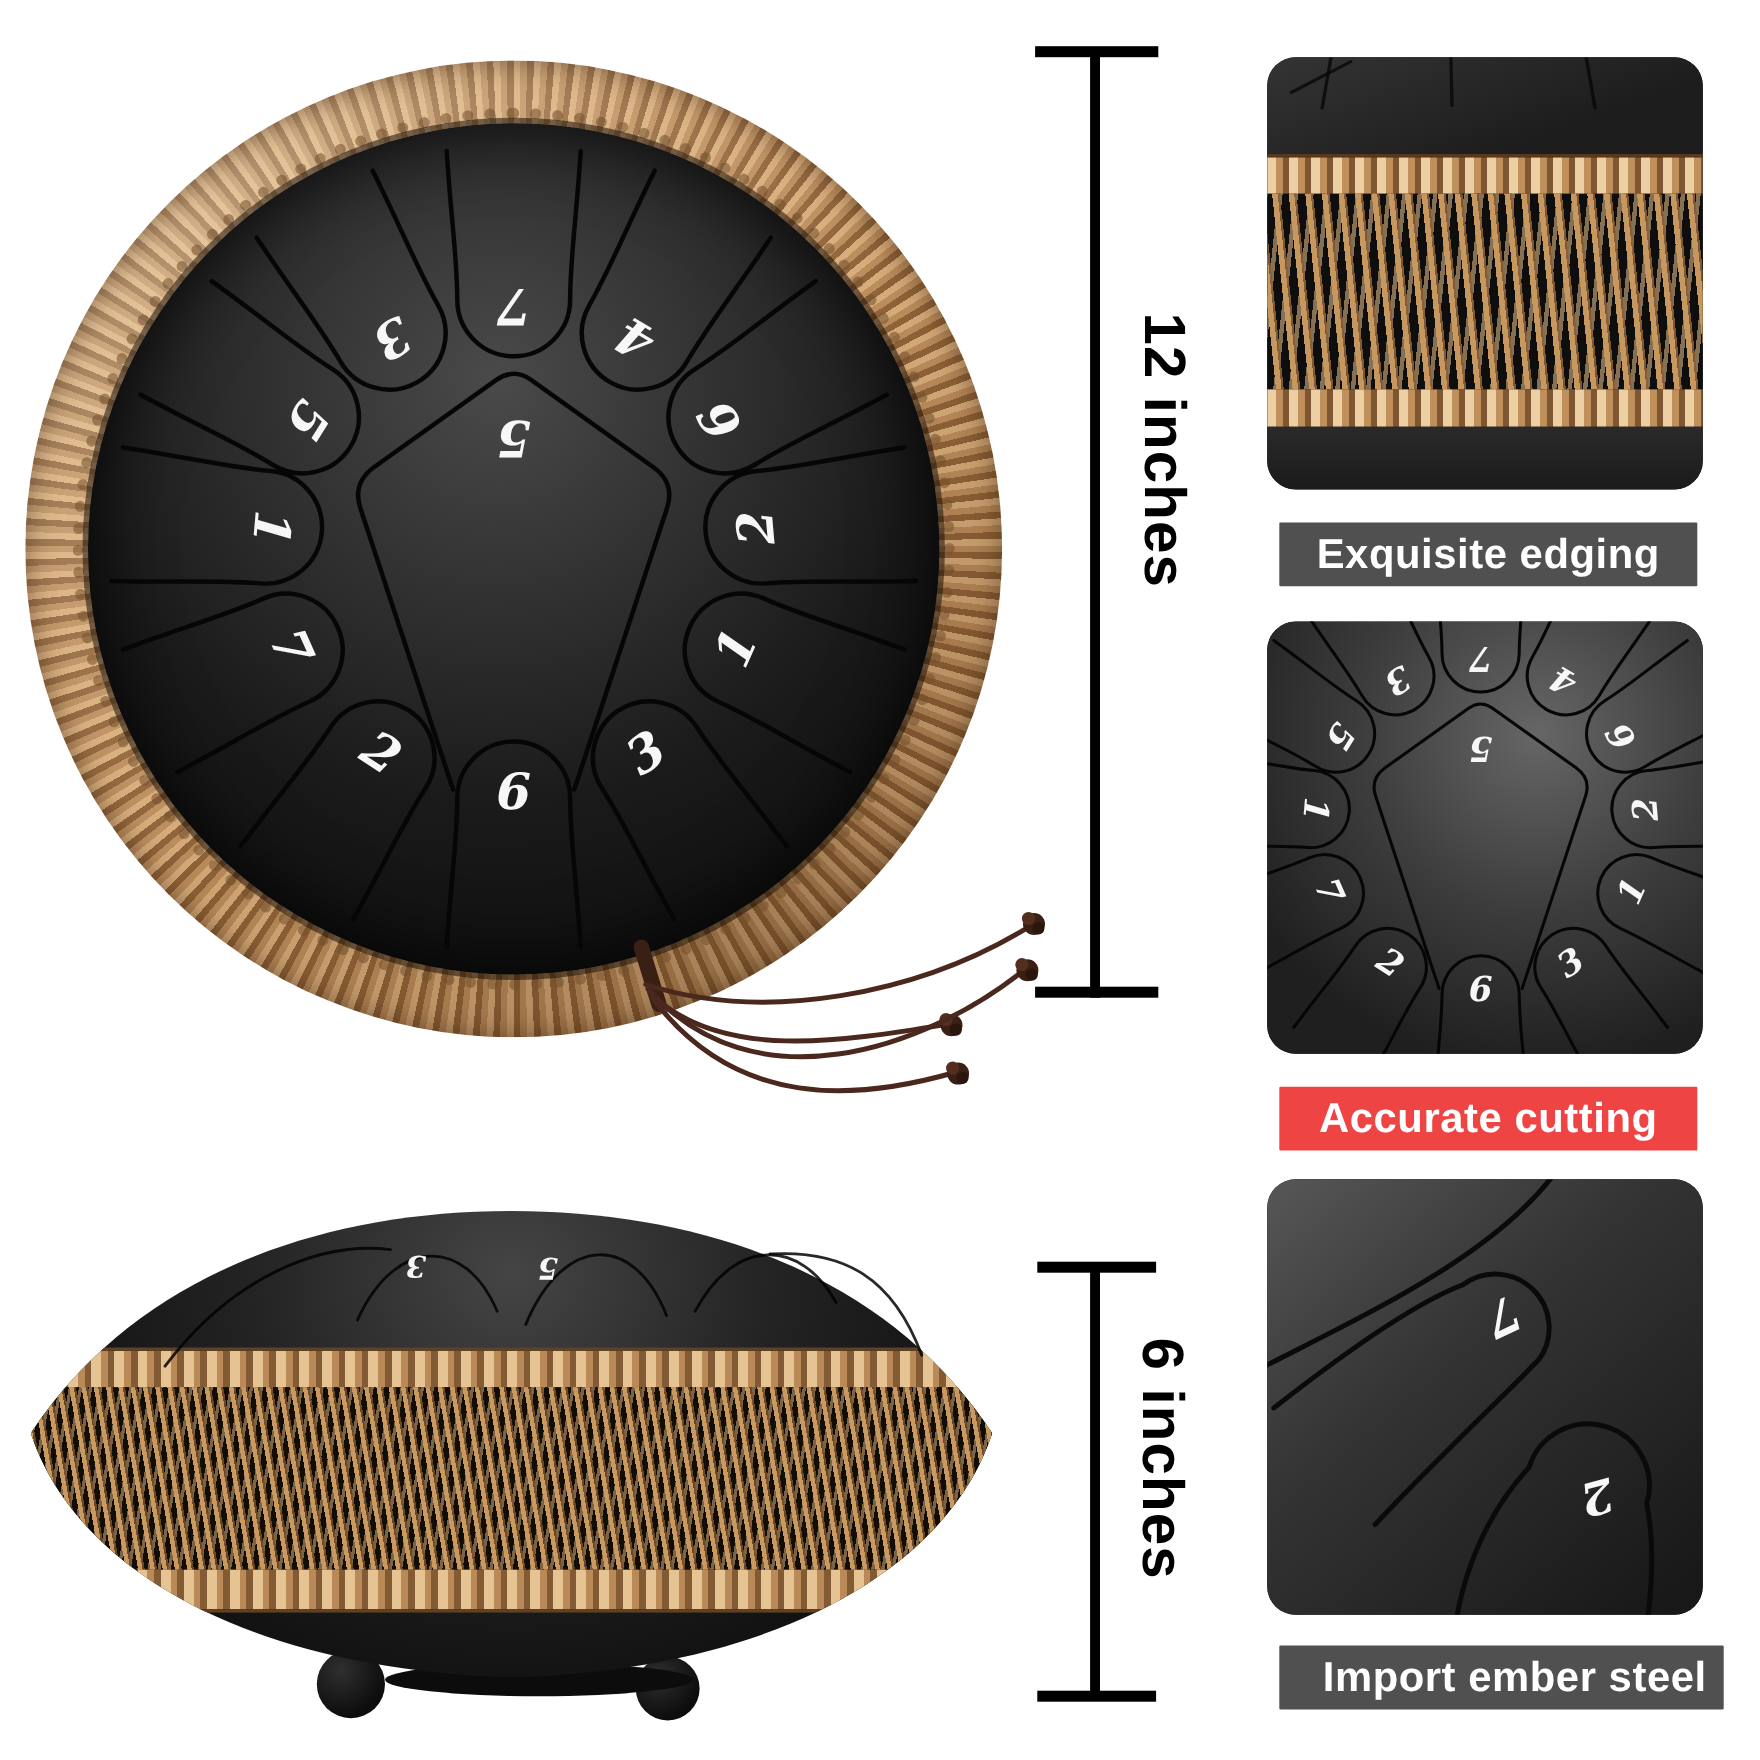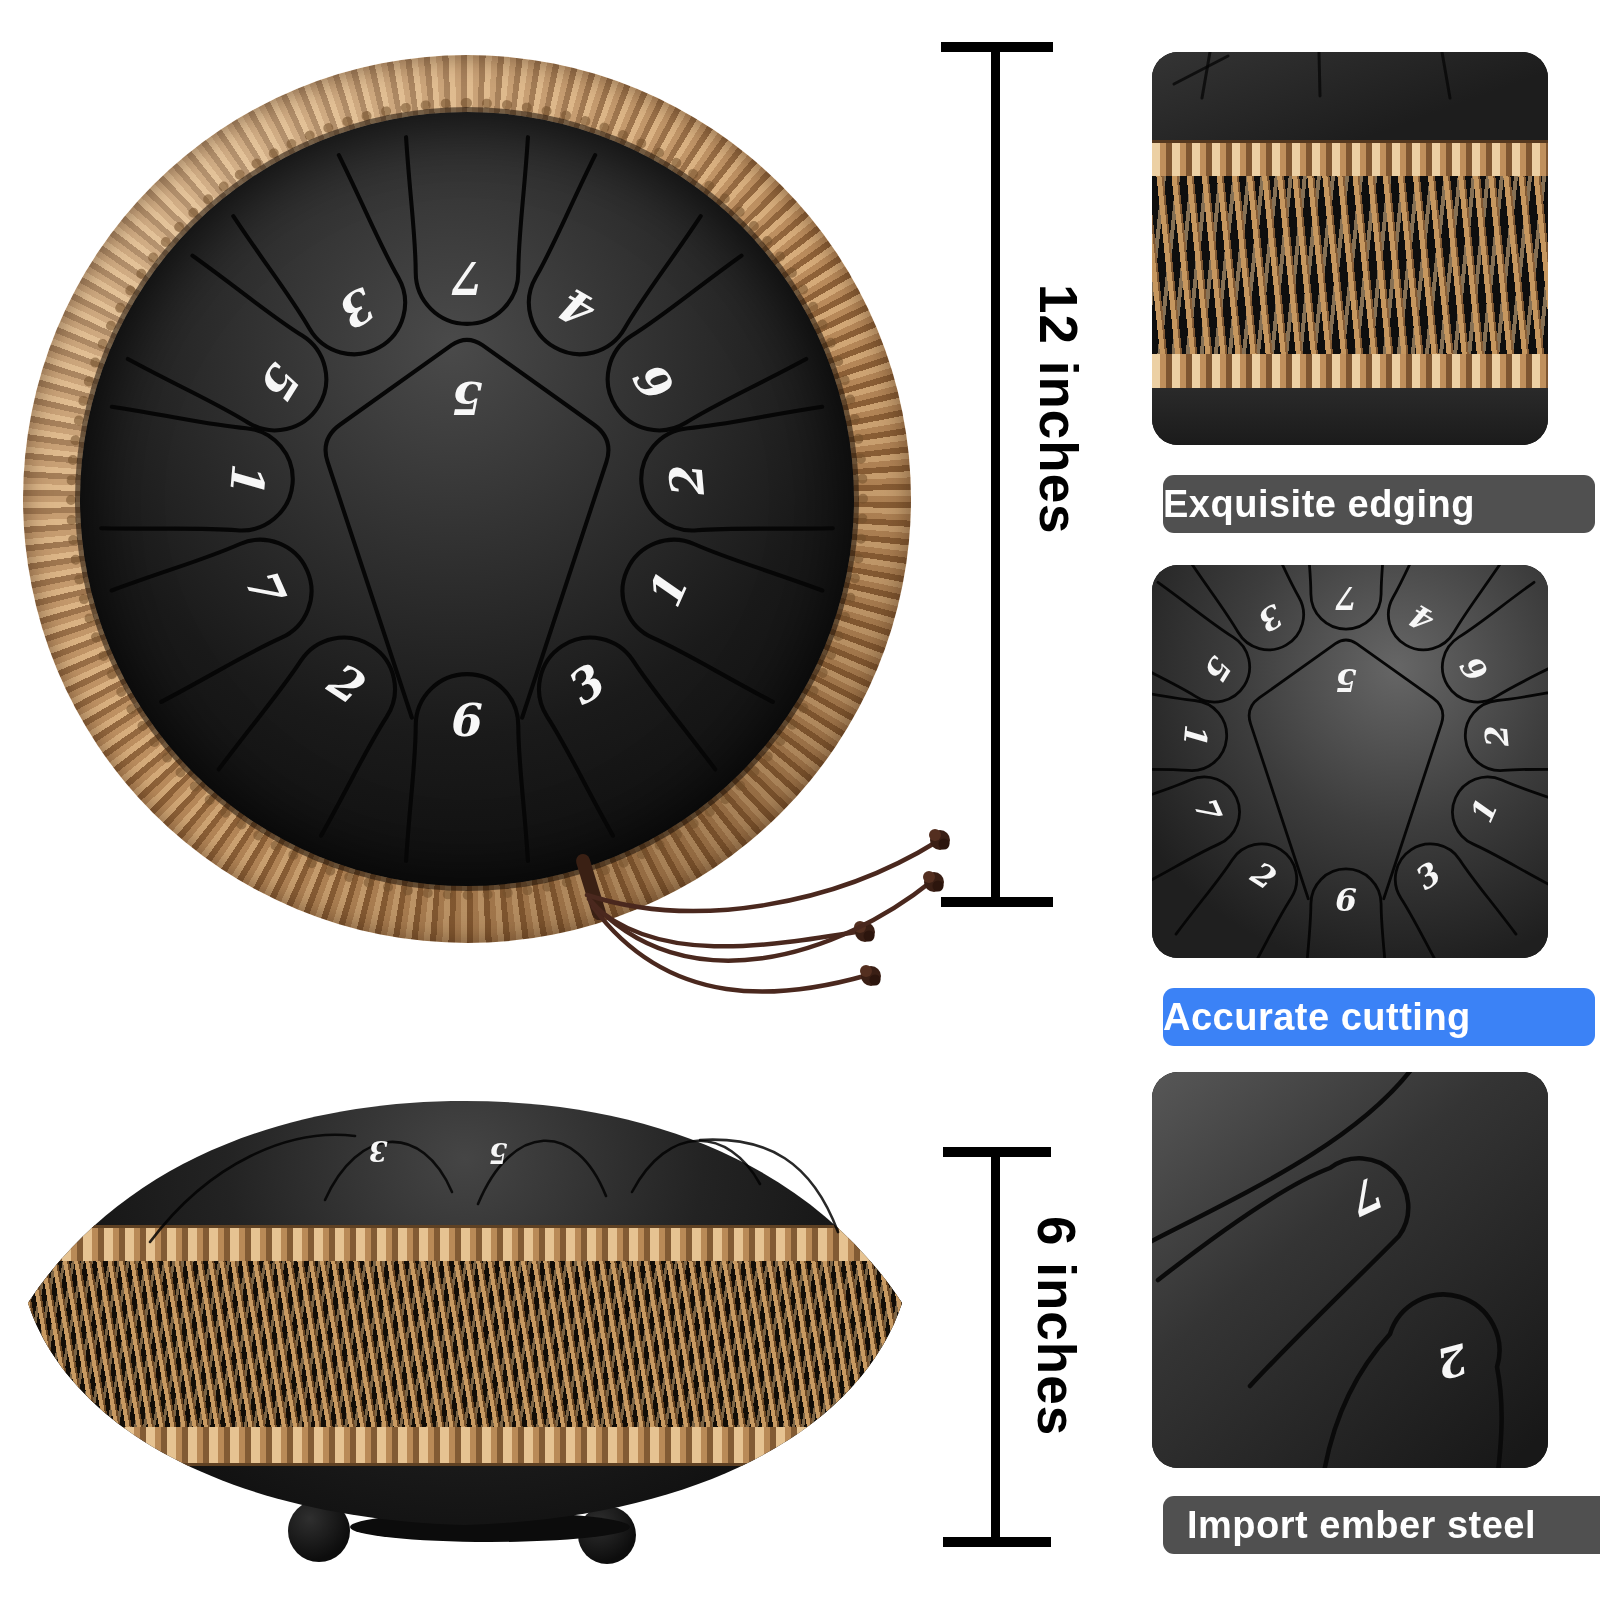--- a/index.html
+++ b/index.html
@@ -25,22 +25,22 @@
   .cutline{fill:none;stroke:#060606;stroke-linecap:round;}
 
   
   .dim{background:#000;}
   .dim-label{color:#000;font-weight:bold;font-size:53px;writing-mode:vertical-rl;
              letter-spacing:1px;white-space:nowrap;}
 
   
   .card{left:1152px;width:396px;border-radius:26px;overflow:hidden;
         box-shadow:inset 0 0 0 6px rgba(0,0,0,.35);background:#1b1b1b;}
-  .caption{left:1163px;width:432px;height:58px;border-radius:11px;
-           display:flex;align-items:center;justify-content:flex-start;
+  .caption{left:1163px;width:380px;height:58px;border-radius:1px;
+           display:flex;align-items:center;justify-content:center;
            font-weight:bold;font-size:38px;letter-spacing:.5px;}
 
   
   .braid{background:repeating-linear-gradient(90deg,#ecd0a4 0 8px,#c0905c 8px 14px,#7e5631 14px 20px);}
   #c1-top{left:0;top:0;width:396px;height:90px;
           background:linear-gradient(160deg,#343434,#1d1d1d 70%);}
   #c1-braid-t{left:0;top:88px;width:396px;height:36px;border-top:3px solid #55381e;}
   #c1-threads{left:0;top:124px;width:396px;height:178px;background-color:#0e0e0e;
      background-image:
        repeating-linear-gradient(84deg, rgba(0,0,0,0) 0 8px, #c6975f 8px 13px, rgba(138,95,54,.9) 13px 15px),
@@ -230,21 +230,21 @@
           <text x="0" y="-228" text-anchor="middle" dominant-baseline="central" font-size="47" class="note-text" transform="rotate(180 0 -228)">5</text>
         </g>
         <g transform="rotate(330)">
           <path d="M -63 -374 C -59 -312 -53 -272 -53 -234 A 53 53 0 0 0 53 -234 C 53 -272 59 -312 63 -374" fill="none" stroke="#060606" stroke-width="4.2" stroke-linecap="round"></path>
           <text x="0" y="-228" text-anchor="middle" dominant-baseline="central" font-size="47" class="note-text" transform="rotate(180 0 -228)">3</text>
         </g>
         <path d="M -57 226 L -144 -38 Q -152 -62 -131 -77 L -16 -159 Q 0 -170 16 -159 L 131 -77 Q 152 -62 144 -38 L 57 226" fill="none" stroke="#060606" stroke-width="4.2" stroke-linecap="round"></path>
         <text x="0" y="-104" text-anchor="middle" dominant-baseline="central" font-size="47" class="note-text" transform="rotate(180 0 -104)">5</text>
       </svg>
   </div>
-  <div class="abs caption" style="top: 988px; background: #3b82f6; color: rgb(255, 255, 255);">
+  <div class="abs caption" style="top: 988px; background: #ef4444; color: rgb(255, 255, 255);">
       <span>Accurate cutting</span>
     </div>
 
   <div class="abs card" style="top:1072px;height:396px;">
     <div class="abs" id="c3-bg"></div>
     <svg class="abs" id="c3-svg" style="left:0;top:0;" width="396" height="396" viewBox="0 0 396 396">
         <path d="M -6 172 C 95 120 205 70 262 -6" fill="none" stroke="#0a0a0a" stroke-width="4.5" stroke-linecap="round"></path>
         <path d="M 6 208 C 70 158 135 112 178 96 A 49 49 0 0 1 247 164 C 212 200 150 258 98 314" fill="none" stroke="#0a0a0a" stroke-width="4.5" stroke-linecap="round"></path>
         <path d="M 172 400 C 182 345 205 298 238 262 A 50 50 0 0 1 345 295 C 352 330 350 365 346 400" fill="none" stroke="#0a0a0a" stroke-width="4.5" stroke-linecap="round"></path>
         <text x="214" y="124" text-anchor="middle" dominant-baseline="central" font-size="44" class="note-text" transform="rotate(155 214 124)">7</text>

